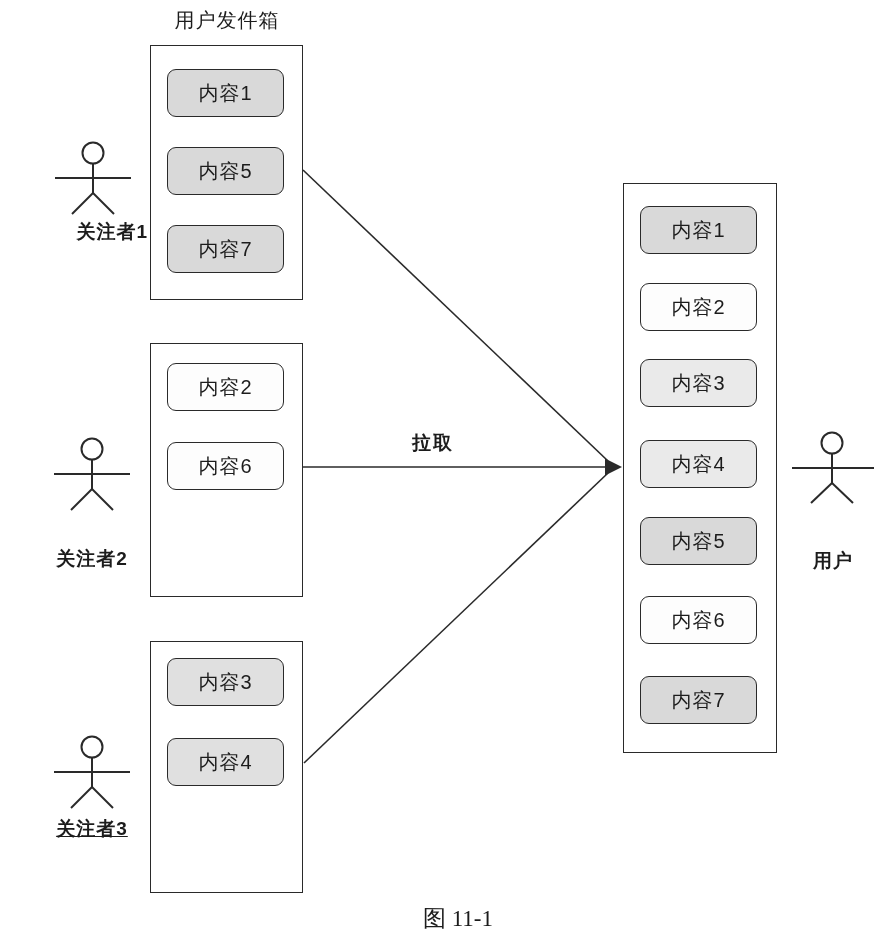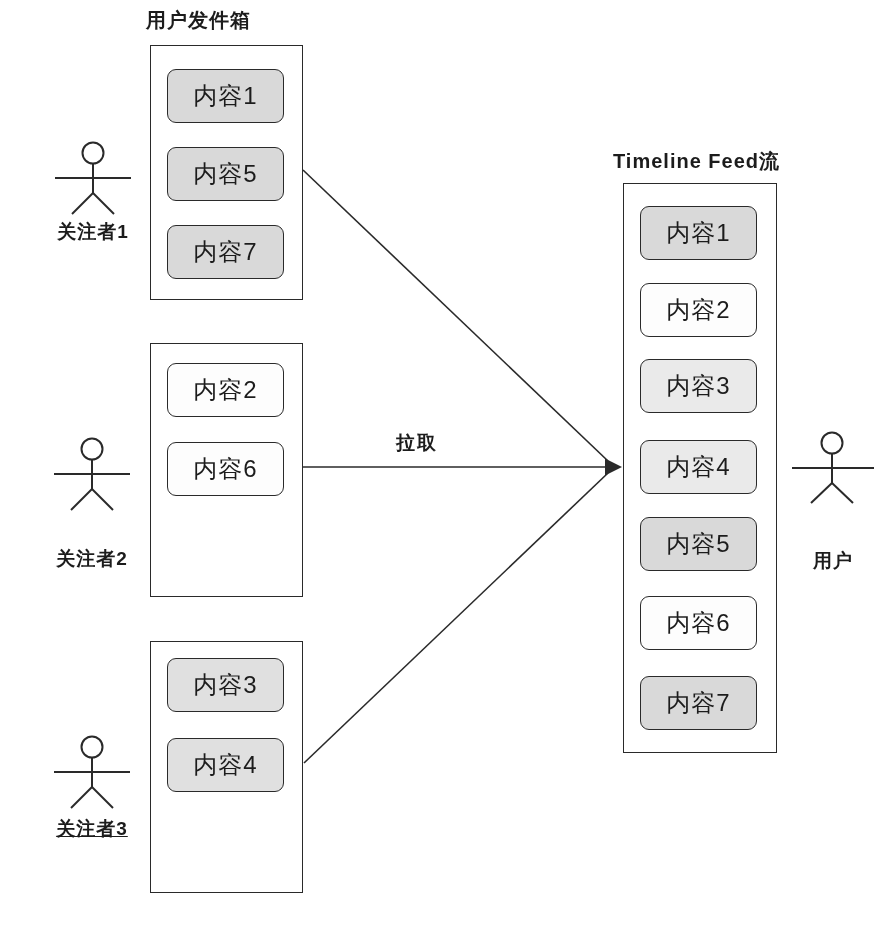--- a/index.html
+++ b/index.html
@@ -33,47 +33,47 @@
   }
   .box1{top:45px;height:255px;}
   .box2{top:343px;height:254px;}
   .box3{top:641px;height:252px;}
   .timelinebox{
     position:absolute;left:623px;top:183px;width:154px;height:570px;
     border:1.6px solid var(--line);
     background:#fff;box-sizing:border-box;
   }
   .item{
-    position:absolute;left:16px;width:117px;height:54px;
+    position:absolute;left:16px;width:117px;height:48px;
     border:1.7px solid var(--line);border-radius:9px;
     display:flex;align-items:center;justify-content:center;
-    font-size:24px;font-weight:500;letter-spacing:1px;
+    font-size:20px;font-weight:500;letter-spacing:1px;
     box-sizing:border-box;background:var(--item-white);
   }
   .shade-dark{background:var(--item-shade-dark);}
   .shade-medium{background:var(--item-shade-medium);}
   .shade-light{background:var(--item-shade-light);}
   .shade-none{background:var(--item-white);}
 
   .diagram-title{
-    position:absolute;text-align:left;
-    font-size:20px;font-weight:700;letter-spacing:1px;
+    position:absolute;text-align:center;
+    font-size:20px;font-weight:400;letter-spacing:1px;
   }
   .outbox-title{left:146px;top:7px;width:162px;}
   .timeline-title{left:613px;top:148px;width:174px;}
   .actor-label{
     position:absolute;text-align:center;
     font-size:19px;font-weight:600;letter-spacing:1px;
   }
-  .f1-label{left:38px;top:219px;width:110px;}
+  .f1-label{left:38px;top:219px;width:110px;text-align:right;}
   .f2-label{left:37px;top:546px;width:110px;}
   .f3-label{left:37px;top:816px;width:110px;text-decoration:underline;}
   .user-label{left:790px;top:505px;width:86px;margin-top:43px;}
   .pull-label{
-    position:absolute;left:396px;top:430px;
+    position:absolute;left:412px;top:430px;
     font-size:19px;font-weight:600;letter-spacing:2px;
   }
   .caption{
     position:absolute;left:393px;top:903px;width:130px;
     text-align:center;font-size:23px;
     font-family:"Liberation Serif","DejaVu Serif",serif;
   }
 </style>
 </head>
 <body>
@@ -114,21 +114,20 @@
     <g class="stick" transform="translate(832,443)" fill="none">
       <circle cx="0" cy="0" r="10.5"></circle>
       <line x1="0" y1="10.5" x2="0" y2="40"></line>
       <line x1="-40" y1="25" x2="42" y2="25"></line>
       <line x1="0" y1="40" x2="-21" y2="60"></line>
       <line x1="0" y1="40" x2="21" y2="60"></line>
     </g>
   </svg>
 
   <div class="diagram-title outbox-title">用户发件箱</div>
-  <div class="diagram-title timeline-title">Timeline Feed流</div>
   <div class="actor-label f1-label">关注者1</div>
   <div class="actor-label f2-label">关注者2</div>
   <div class="actor-label f3-label">关注者3</div>
   <div class="actor-label user-label">用户</div>
   <div class="pull-label">拉取</div>
 
   <div class="outerbox box1">
     <div class="item shade-dark" style="top:23px">内容1</div>
     <div class="item shade-dark" style="top:101px">内容5</div>
     <div class="item shade-dark" style="top:179px">内容7</div>
@@ -147,14 +146,15 @@
   <div class="timelinebox">
     <div class="item shade-dark" style="top:22px">内容1</div>
     <div class="item shade-none" style="top:99px">内容2</div>
     <div class="item shade-light" style="top:175px">内容3</div>
     <div class="item shade-light" style="top:256px">内容4</div>
     <div class="item shade-dark" style="top:333px">内容5</div>
     <div class="item shade-none" style="top:412px">内容6</div>
     <div class="item shade-dark" style="top:492px">内容7</div>
   </div>
 
+  <div class="caption">图 11-1</div>
 
 </div>
 
 </body></html>

